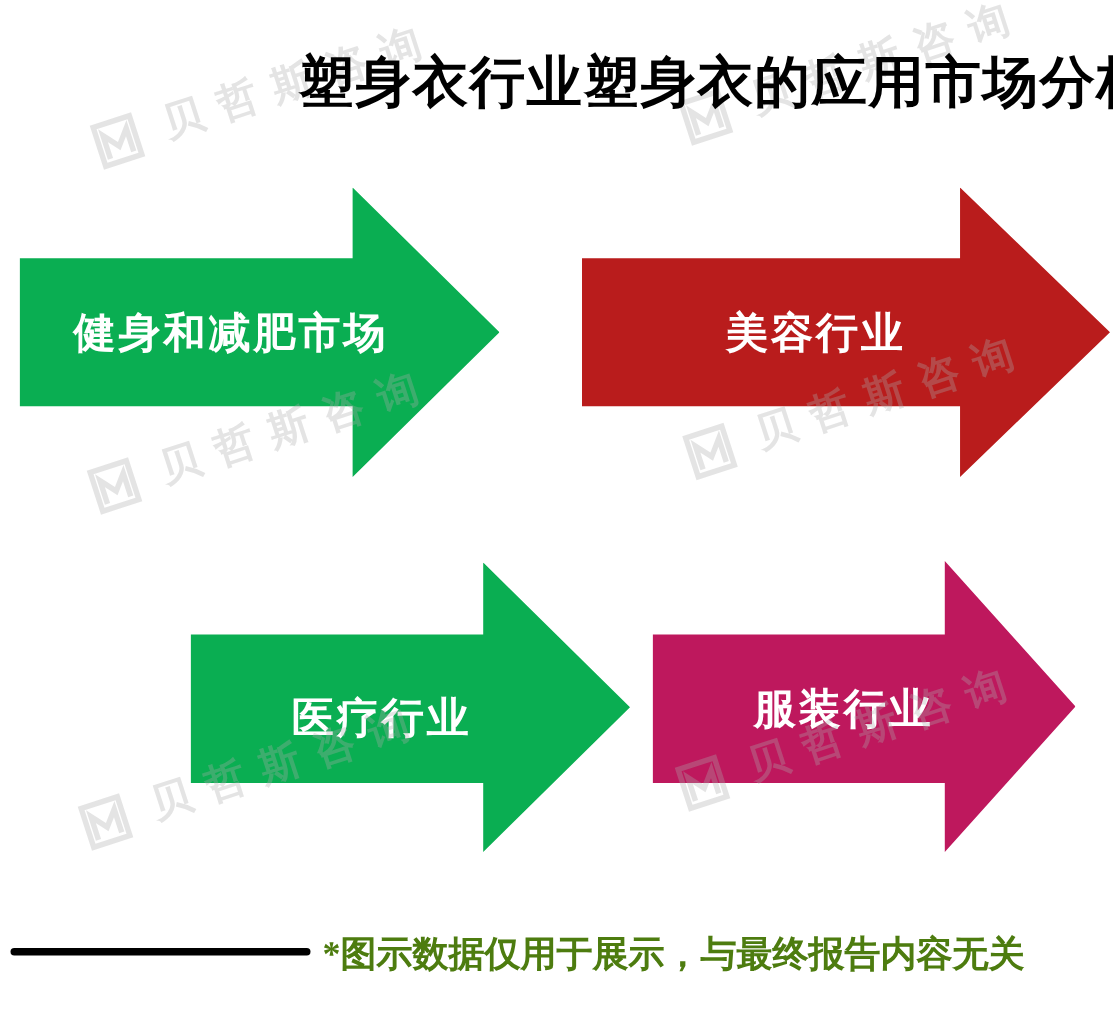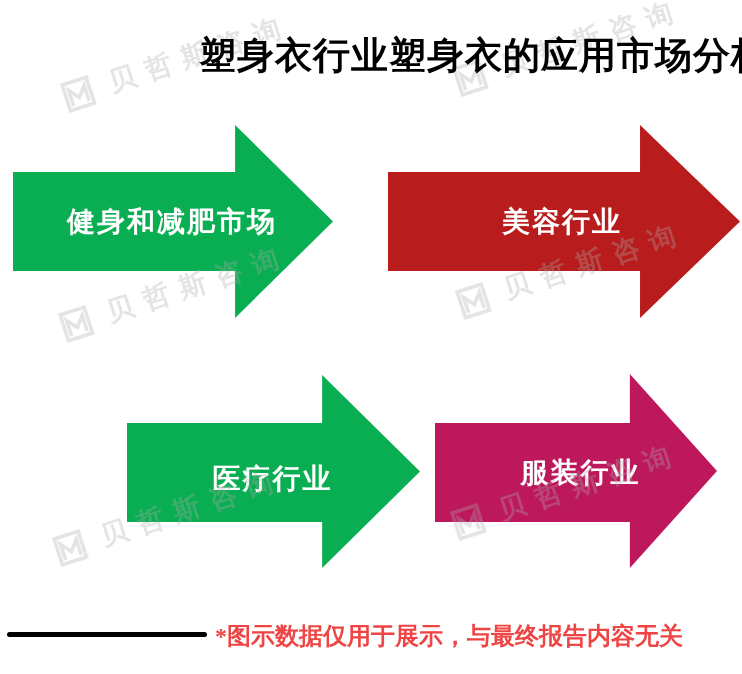--- a/index.html
+++ b/index.html
@@ -66,21 +66,20 @@
   .arrow .arrow-label-band {
     position: absolute;
     display: flex;
     align-items: center;
     justify-content: center;
     color: #ffffff;
     font-size: 28px;
     font-weight: 700;
     letter-spacing: 2px;
     white-space: nowrap;
-    padding-left: 18px;
   }
 
   
   .arrow1 {
     left: 13px; top: 125px; width: 320px; height: 193px;
     clip-path: polygon(0% 24.4%, 69.4% 24.4%, 69.4% 0%, 100% 50%, 69.4% 100%, 69.4% 75.6%, 0% 75.6%);
   }
   .arrow1 .arrow-label-band { left: 0; top: 47px; width: 282px; height: 99px; }
 
   
@@ -115,21 +114,21 @@
     border-radius: 2.5px;
     z-index: 3;
   }
   .footnote-text {
     position: absolute;
     left: 215px;
     top: 620px;
     width: 527px;
     font-size: 24px;
     font-weight: 700;
-    color: #ef4444;
+    color: #4d7c0f;
     z-index: 3;
     white-space: nowrap;
   }
 </style>
 </head>
 <body>
 
 <div class="canvas">
 
   <div class="chart-title">塑身衣行业塑身衣的应用市场分析</div>

